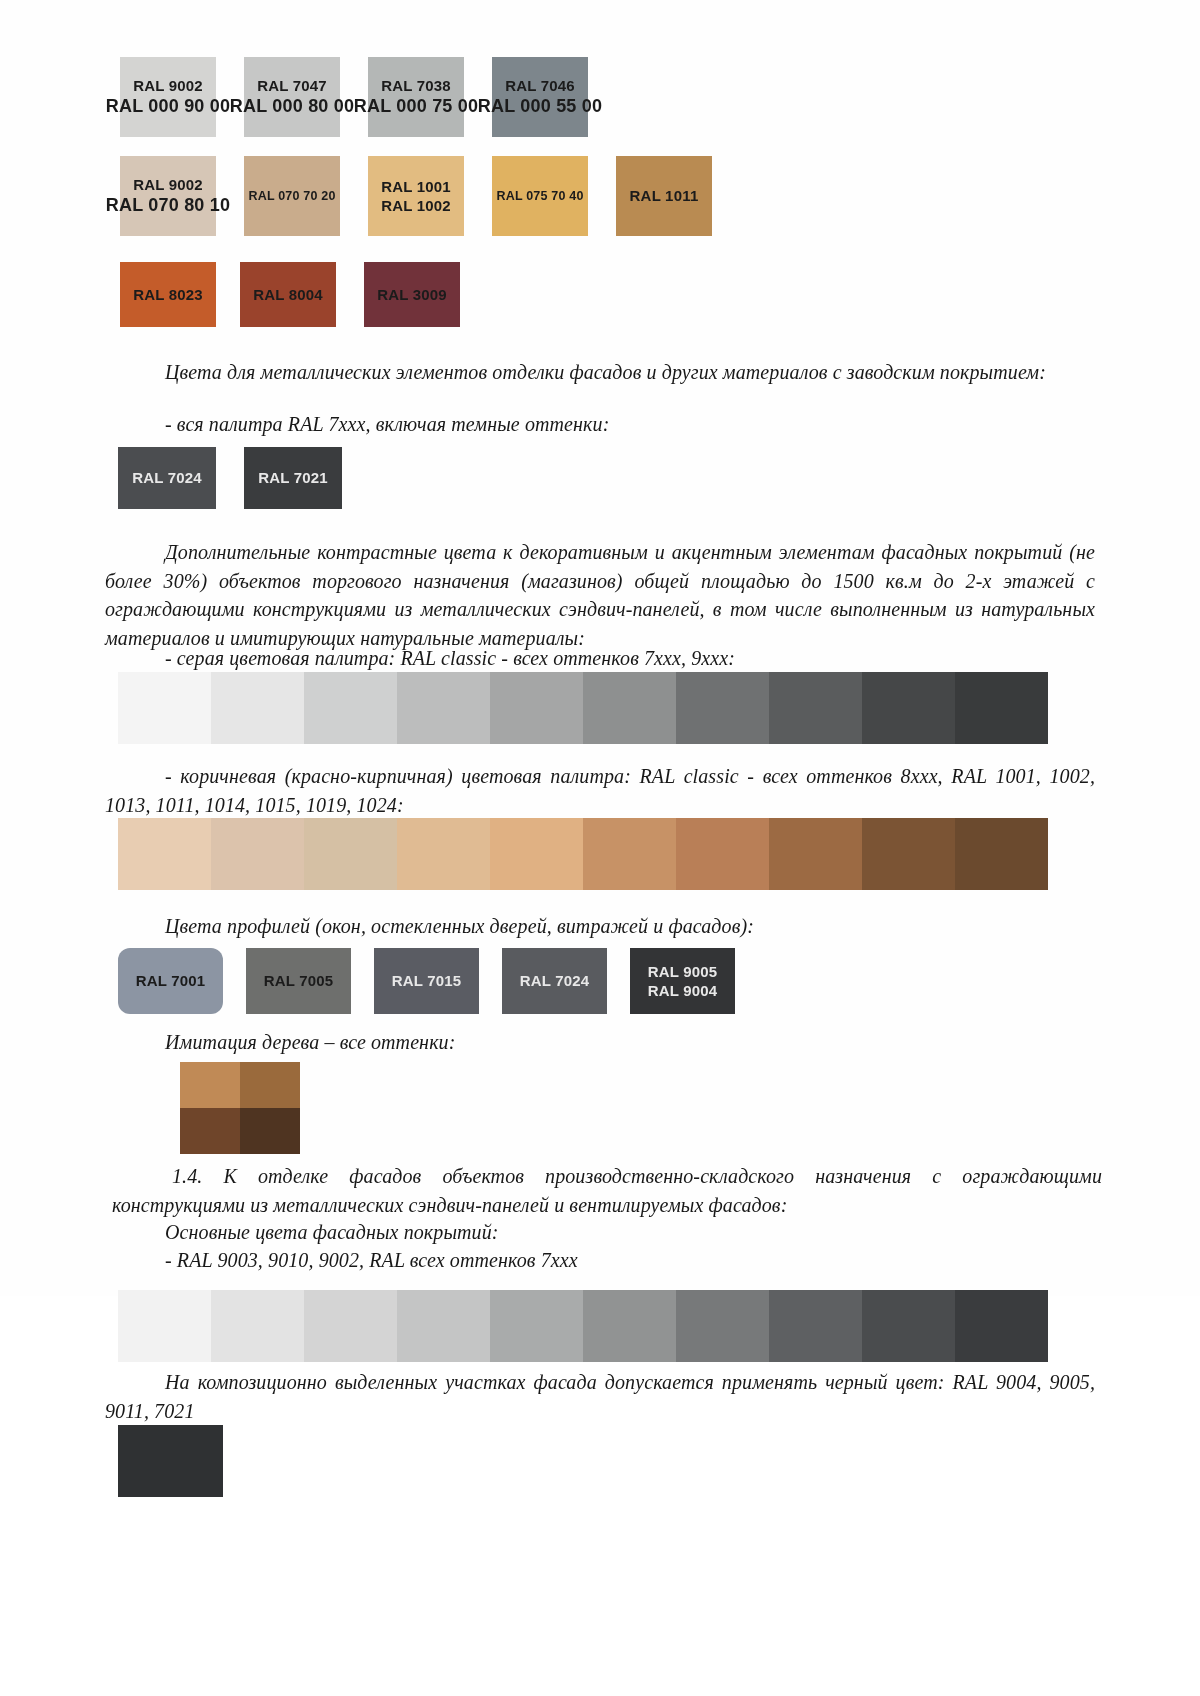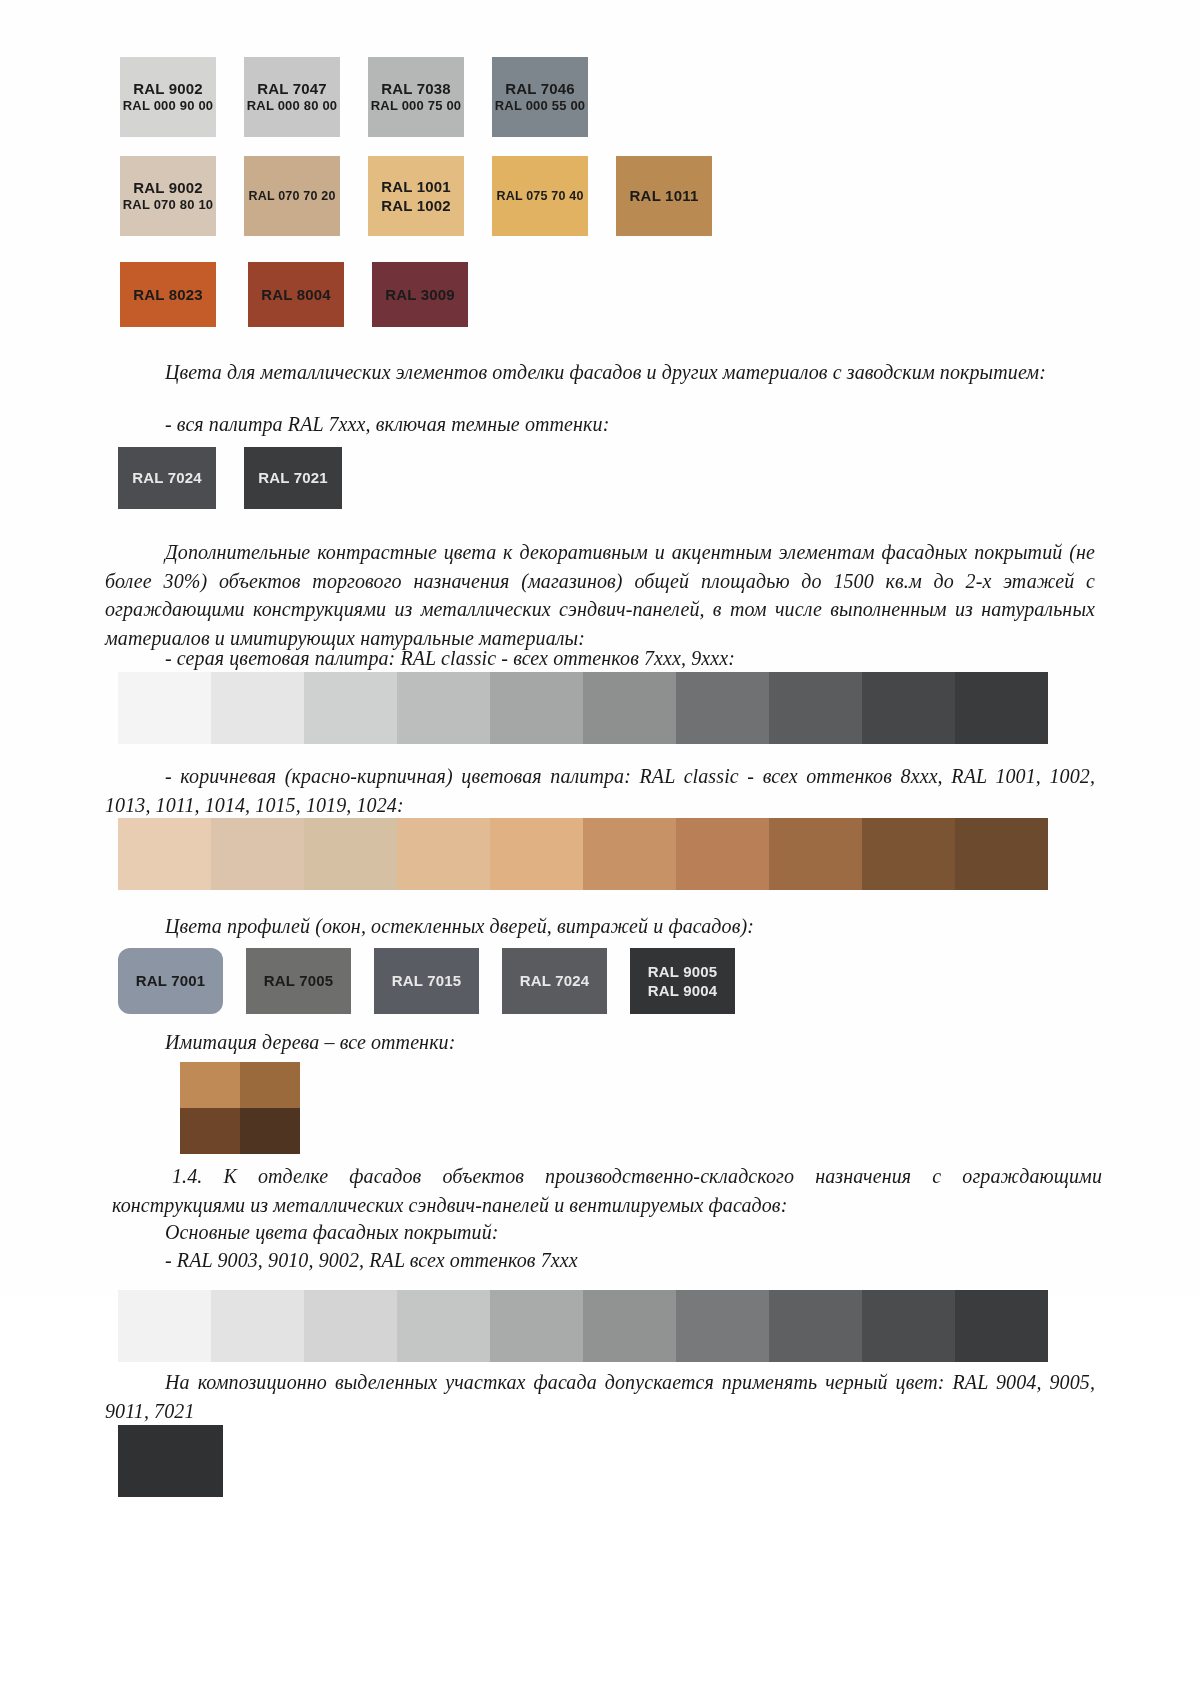--- a/index.html
+++ b/index.html
@@ -50,21 +50,21 @@
     align-items: center;
     justify-content: center;
     flex-direction: column;
     font-family: "Liberation Sans", "DejaVu Sans", sans-serif;
     font-weight: bold;
     color: #1b1b1b;
     text-align: center;
     line-height: 1.28;
   }
   .swatch .l1 { font-size: 15px; letter-spacing: .2px; white-space: nowrap;}
-  .swatch .l2 { font-size: 13px; letter-spacing: .2px; white-space: nowrap;}
+  .swatch .l2 { font-size: 18px; letter-spacing: .2px; white-space: nowrap;}
   .swatch.light-text { color: #e8e8e8; }
   .swatch.small .l1 { font-size: 12.5px; }
 
   
   .strip {
     position: absolute;
     display: flex;
     overflow: hidden;
   }
   .strip > div { height: 100%; }
@@ -118,21 +118,21 @@
     </div>
     <div class="swatch small" style="width:96px;height:80px;background:#e0b261;margin-right:28px;">
       <span class="l1">RAL 075 70 40</span>
     </div>
     <div class="swatch" style="width:96px;height:80px;background:#b98b52;">
       <span class="l1">RAL 1011</span>
     </div>
   </div>
 
   <div class="swatch-row" style="left:120px; top:262px;">
-    <div class="swatch" style="width:96px;height:65px;background:#c45c2a;margin-right:32px;">
+    <div class="swatch" style="width:96px;height:65px;background:#c45c2a;margin-right:24px;">
       <span class="l1">RAL 8023</span>
     </div>
     <div class="swatch" style="width:96px;height:65px;background:#9a432c;margin-right:28px;">
       <span class="l1">RAL 8004</span>
     </div>
     <div class="swatch" style="width:96px;height:65px;background:#71323a;">
       <span class="l1">RAL 3009</span>
     </div>
   </div>
 

